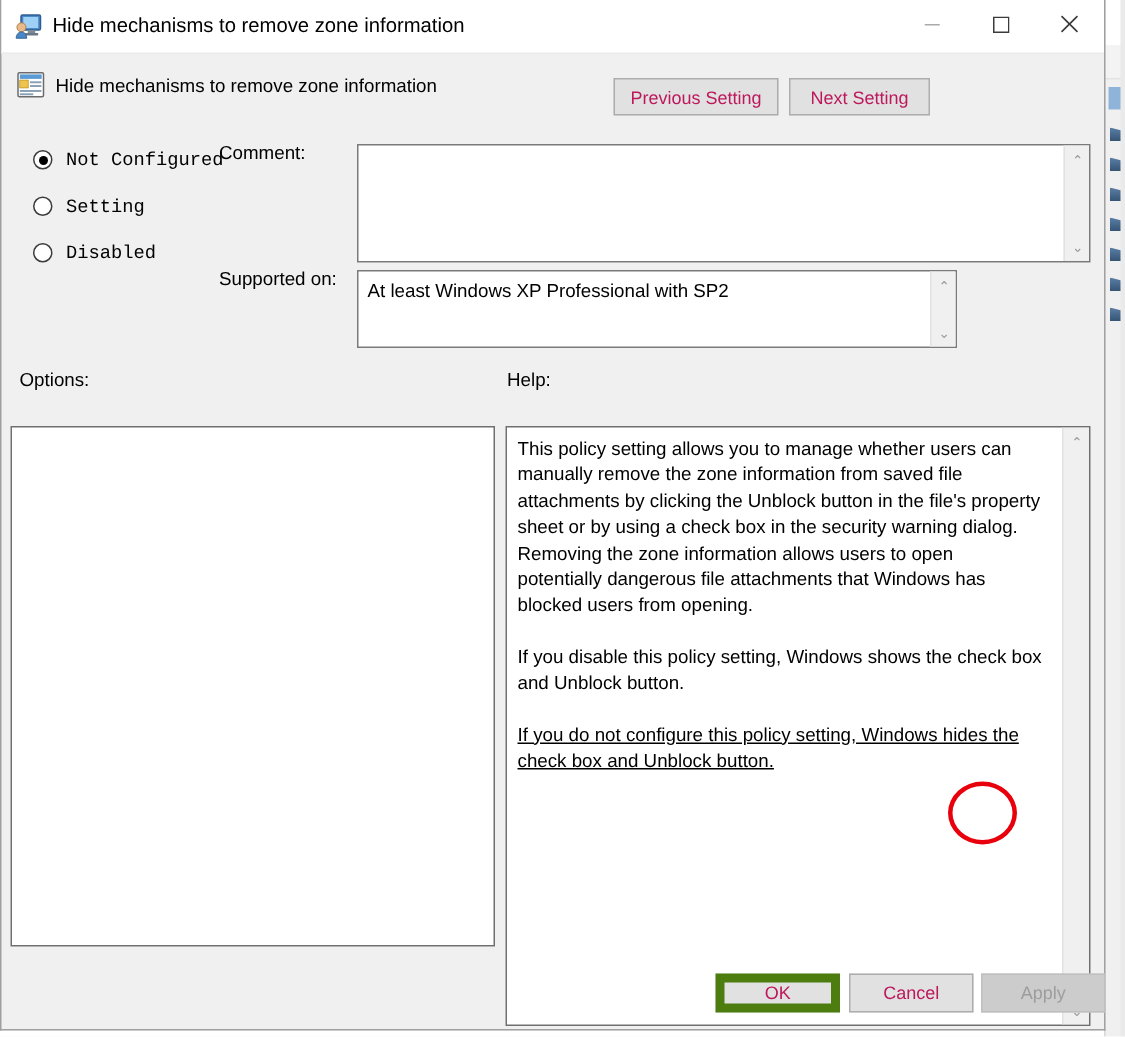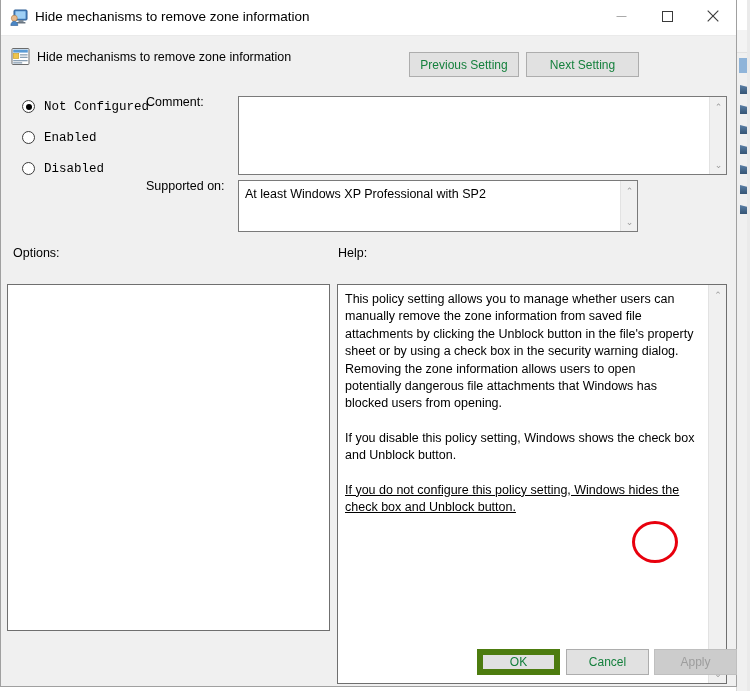--- a/index.html
+++ b/index.html
@@ -123,38 +123,38 @@
     left: 36px; top: 14px;
     font-size: 12.5px;
   }
 
   .btn {
     box-sizing: border-box;
     background: #e1e1e1;
     border: 1px solid #adadad;
     font-family: "Liberation Sans", sans-serif;
     font-size: 12px;
-    color: #15803d;
+    color: #be185d;
     display: flex;
     align-items: center;
     justify-content: center;
     padding: 0;
   }
   .btn.disabled { color: #9d9d9d; background: #cccccc; border-color: #bfbfbf; }
   .btn.default  { border: 6px solid #4d7c0f; background: #e1e1e1; }
 
   #btn-prev-setting {
     position: absolute;
     left: 408px; top: 52px;
     width: 110px; height: 25px;
   }
   #btn-next-setting {
     position: absolute;
     left: 525px; top: 52px;
-    width: 113px; height: 25px;
+    width: 94px; height: 25px;
   }
 
   
   #radio-group {
     position: absolute;
     left: 12px; top: 96px;
     width: 190px;
     font-family: Liberation Mono, monospace;
   }
   .radio-row {
@@ -347,21 +347,21 @@
   <button class="btn" id="btn-prev-setting">Previous Setting</button>
   <button class="btn" id="btn-next-setting">Next Setting</button>
 
   <div id="radio-group">
     <label class="radio-row">
       <span class="radio-mark checked"></span>
       <span>Not Configured</span>
     </label>
     <label class="radio-row">
       <span class="radio-mark"></span>
-      <span>Enabled</span>
+      <span>Setting</span>
     </label>
     <label class="radio-row">
       <span class="radio-mark"></span>
       <span>Disabled</span>
     </label>
   </div>
 
   <span class="field-label" id="label-comment">Comment:</span>
   <div class="textbox" id="comment-box">
     <div class="tb-text"></div>

